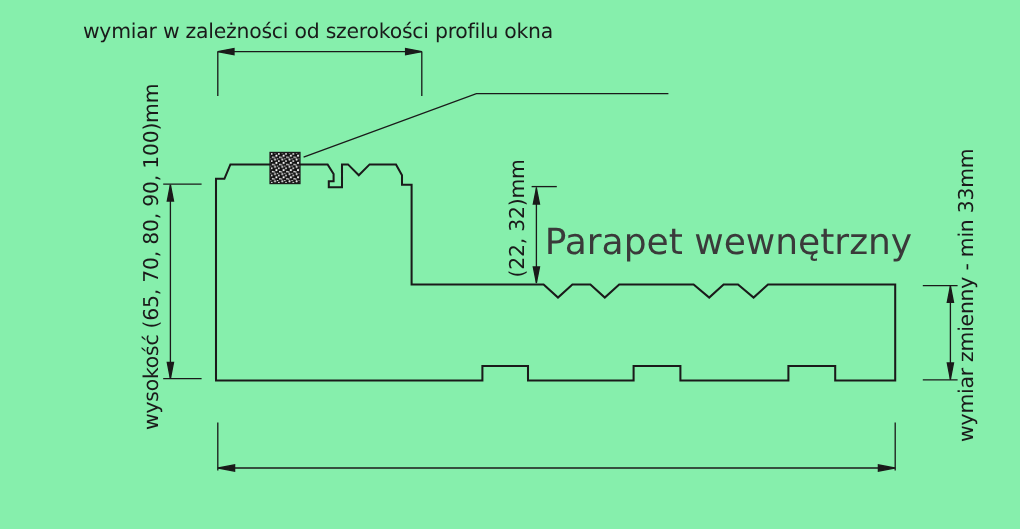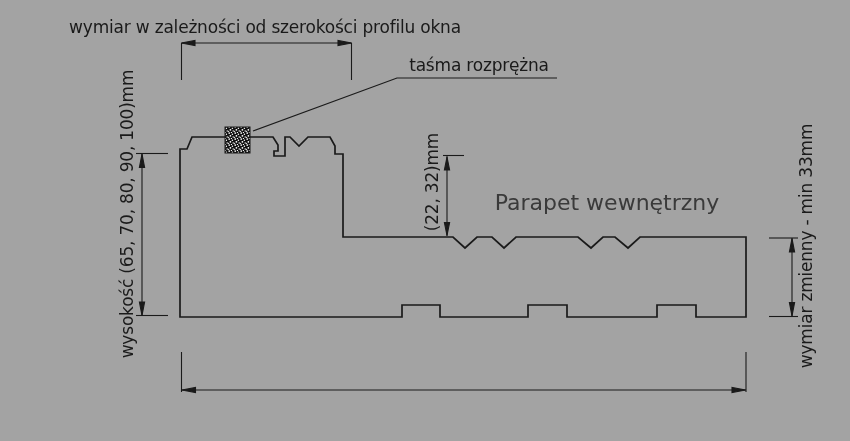--- a/index.html
+++ b/index.html
@@ -1,27 +1,27 @@
 <!DOCTYPE html>
 <html><head>
 <meta charset="utf-8">
 <style>
   html,body{margin:0;padding:0;background:#ffffff;}
   #stage{
-    position:relative;width:850px;height:441px;background:#a3a3a3;overflow:hidden;
+    position:relative;width:850px;height:441px;background:#86efac;overflow:hidden;
     font-family:"DejaVu Sans","Liberation Sans",sans-serif;
   }
   #stage svg{position:absolute;left:0;top:0;}
   .lbl{
     position:absolute;white-space:nowrap;color:#1a1a1a;
     font-size:17px;letter-spacing:-0.2px;line-height:1;
     transform:translate(-50%,-50%);
   }
   .lbl.vert{transform:translate(-50%,-50%) rotate(-90deg);}
-  .lbl.title{font-size:22px;color:#3a3a3a;letter-spacing:0;}
+  .lbl.title{font-size:30px;color:#3a3a3a;letter-spacing:0;}
 </style>
 </head>
 <body>
 
 <div id="stage">
 
   <svg width="850" height="441" viewBox="0 0 850 441">
     <defs>
       <pattern id="stipple" width="6" height="6" patternUnits="userSpaceOnUse">
         <rect width="6" height="6" fill="#111111"></rect>
@@ -95,21 +95,20 @@
       <line x1="181.5" y1="352" x2="181.5" y2="392"></line>
       <line x1="746" y1="352" x2="746" y2="392"></line>
       <line x1="181.5" y1="390" x2="746" y2="390"></line>
       <polygon points="182,390 195.5,387.4 195.5,392.6"></polygon>
       <polygon points="745.5,390 732,387.4 732,392.6"></polygon>
     </g>
   </svg>
 
   <div class="lbl" style="left:265px;top:27px;">wymiar w zależności od szerokości profilu okna</div>
 
-  <div class="lbl" style="left:479px;top:65px;">taśma rozprężna</div>
 
   <div class="lbl vert" style="left:127px;top:214px;">wysokość (65, 70, 80, 90, 100)mm</div>
 
   <div class="lbl vert" style="left:432px;top:182px;">(22, 32)mm</div>
 
   <div class="lbl title" style="left:607px;top:203px;">Parapet wewnętrzny</div>
 
   <div class="lbl vert" style="left:806px;top:246px;">wymiar zmienny - min 33mm</div>
 
 </div>

